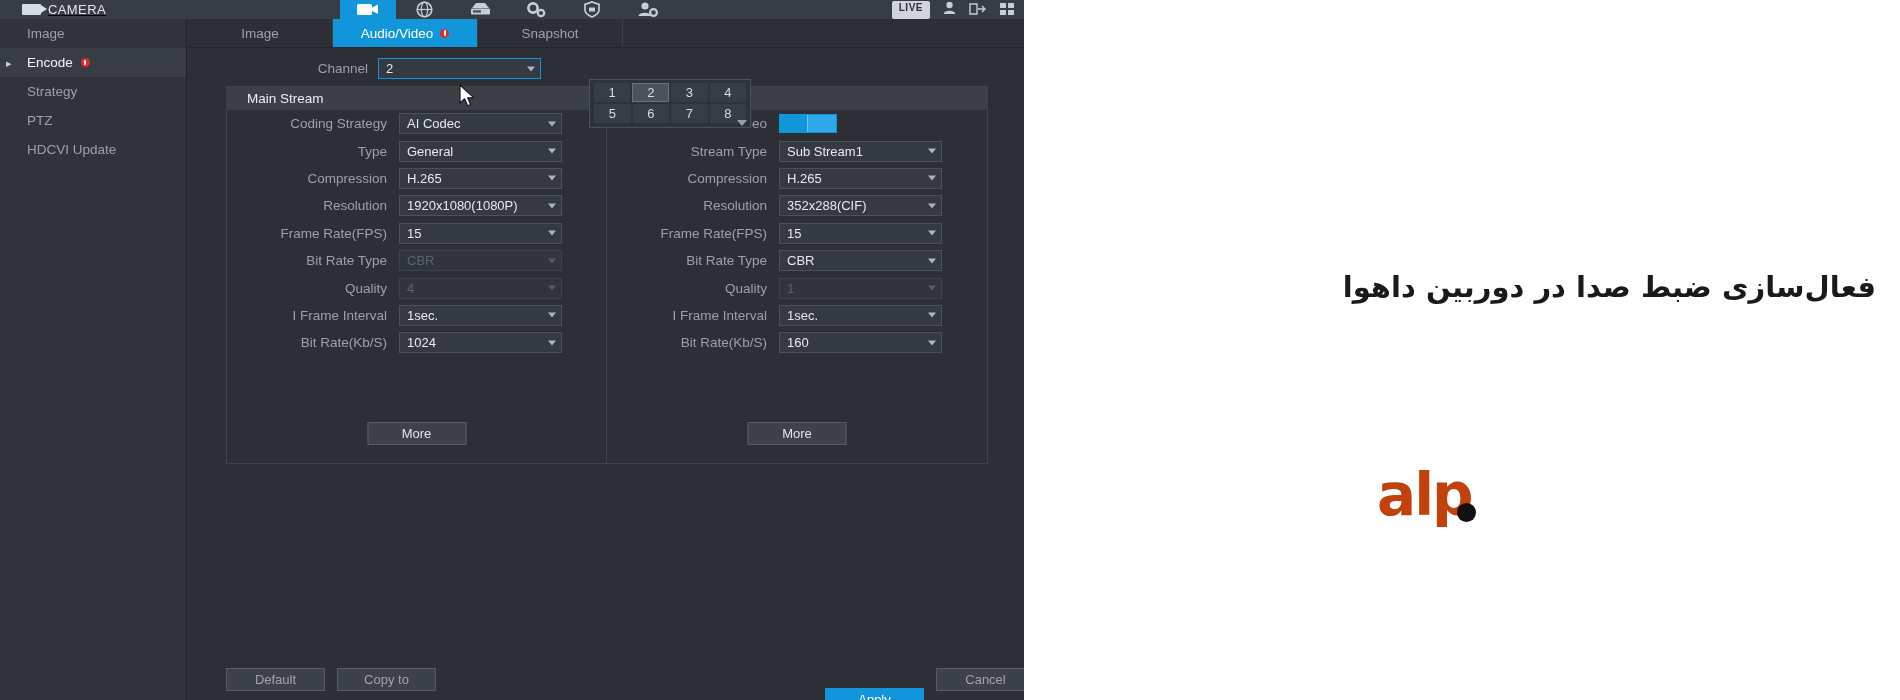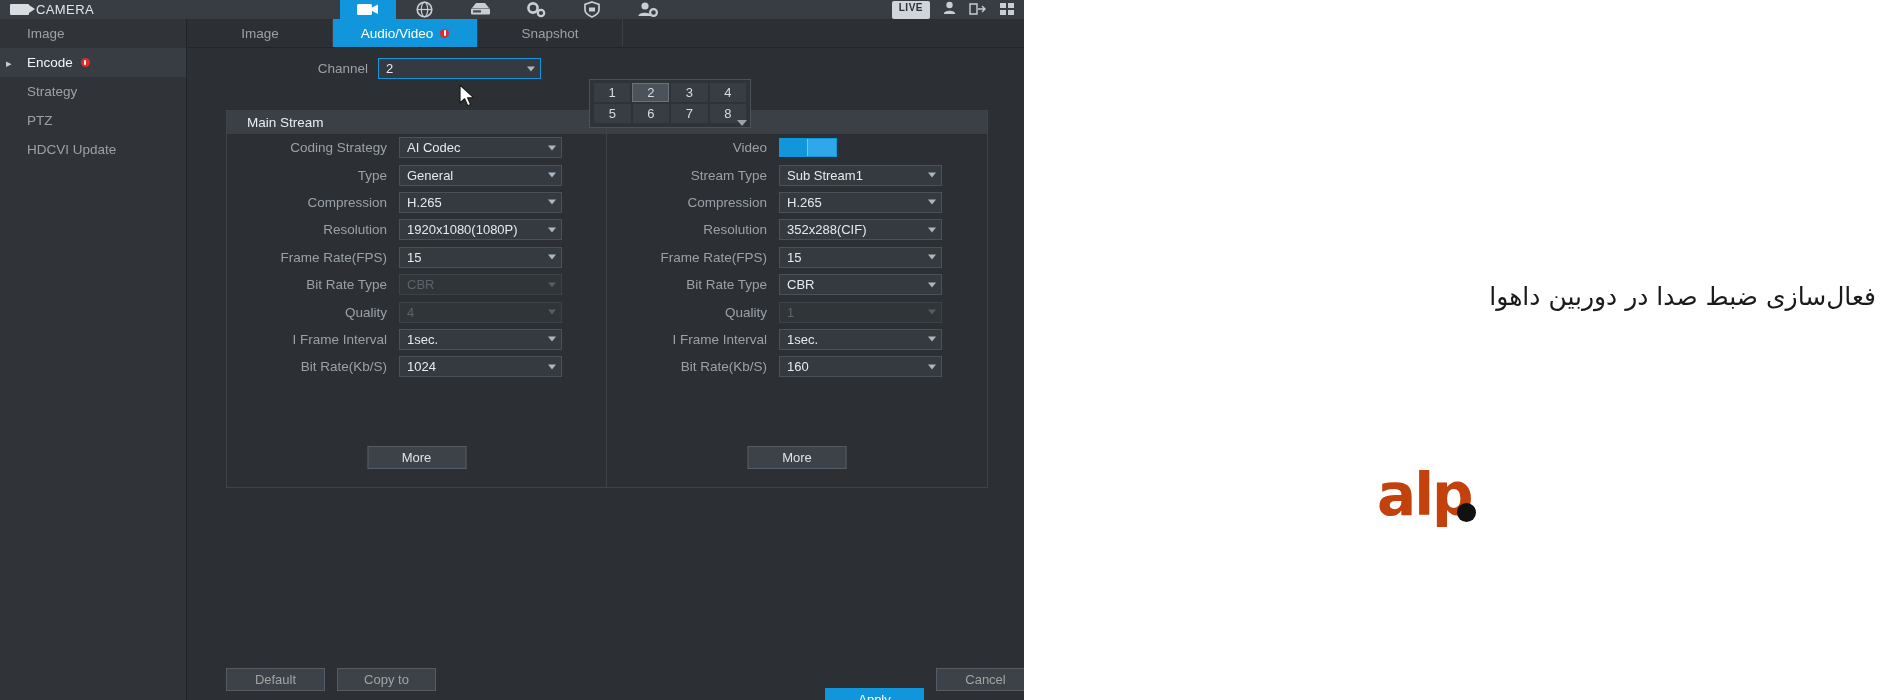--- a/index.html
+++ b/index.html
@@ -18,21 +18,21 @@
     background: #2c3035;
     overflow: hidden;
   }
 
   
   .topbar {
     position: absolute; top: 0; left: 0; width: 1024px; height: 19px;
     background: #383d43;
     display: flex; align-items: center;
   }
-  .topbar-left { display: flex; align-items: center; padding-left: 10px; gap: 7px; }
+  .topbar-left { display: flex; align-items: center; padding-left: 22px; gap: 7px; text-decoration: underline; }
   .cam-glyph {
     position: relative; width: 19px; height: 11px;
     background: #d8dde2; border-radius: 1px;
   }
   .cam-glyph::after {
     content: ""; position: absolute; right: -6px; top: 1px;
     border-left: 6px solid #d8dde2;
     border-top: 4px solid transparent;
     border-bottom: 4px solid transparent;
   }
@@ -170,21 +170,20 @@
     border-right: 5px solid transparent;
     border-top: 6px solid #9aa1a8;
   }
 
   
   .stream-wrap {
     position: absolute; top: 38px; left: 38px;
     width: 762px; height: 378px;
     border: 1px solid #3d4349;
     display: flex;
-    margin-top: 24px;
   }
   .stream-col { width: 380px; position: relative; }
   .stream-col.left { border-right: 1px solid #3d4349; }
   .stream-head {
     height: 23px; background: #3a4046;
     display: flex; align-items: center;
     padding-left: 20px;
     color: #e9edf1; font-size: 13.5px;
   }
   .row {
@@ -242,25 +241,26 @@
     z-index: 60; pointer-events: none;
   }
 
   
   .rightpane {
     position: relative;
     width: 876px; height: 700px;
     background: #ffffff;
   }
   .fa-text {
-    position: absolute; top: 282px; right: 24px;
+    position: absolute; top: 270px; right: 24px;
     direction: rtl;
     font-family: "DejaVu Sans", sans-serif;
-    font-size: 25px; color: #1a1a1a;
+    font-size: 29px; color: #1a1a1a;
     white-space: nowrap;
+    font-weight: bold;
   }
   .logo {
     position: absolute; left: 353px; top: 466px;
     width: 145px; height: 70px;
   }
   .logo-text {
     font-family: "DejaVu Sans", sans-serif;
     font-size: 58px; font-weight: bold;
     color: #c2410c; letter-spacing: -2px;
     line-height: 1;

